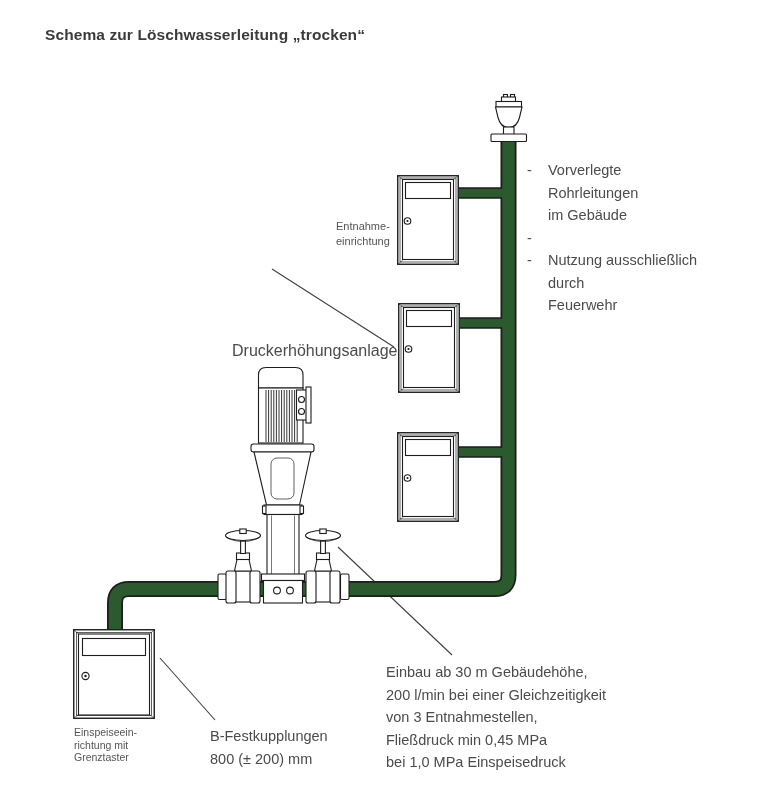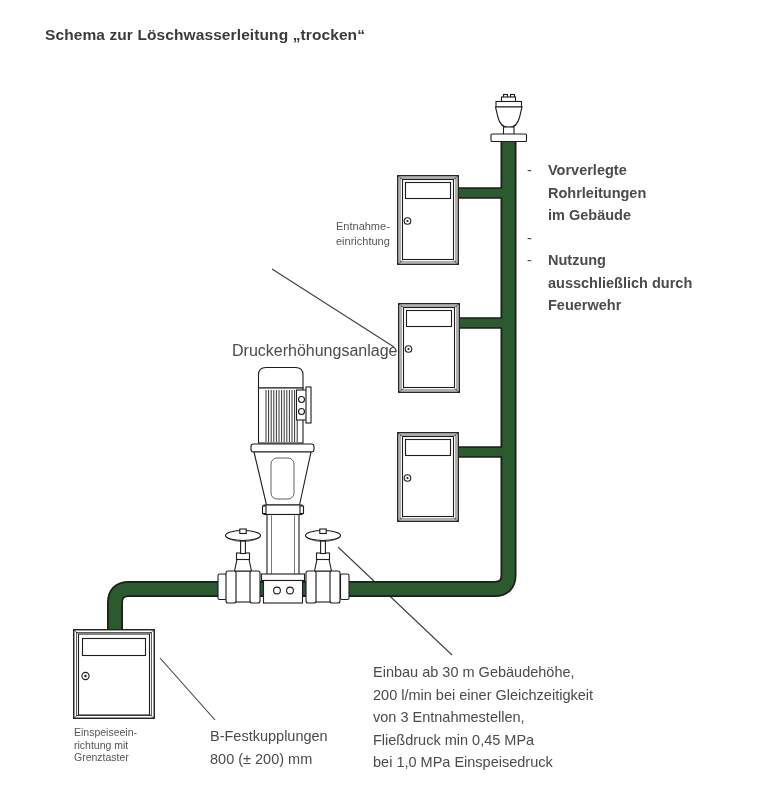--- a/index.html
+++ b/index.html
@@ -9,21 +9,21 @@
   .title{position:absolute;left:45px;top:26px;margin:0;font-size:15.5px;font-weight:bold;
          color:#3b3b3b;letter-spacing:.1px;}
   .lbl{position:absolute;white-space:pre-line;font-size:14.5px;line-height:22.5px;color:var(--text,#4b4b4b);}
   .lbl.small{font-size:11px;line-height:14.5px;color:#555;margin-top:8px;}
   .lbl.tiny{font-size:10.5px;line-height:12.6px;color:#555;}
   .lbl.med{font-size:16px;line-height:14px;}
   .notes{position:absolute;left:527px;top:159px;display:flex;flex-direction:column;
          font-size:14.5px;line-height:22.5px;color:var(--text,#4b4b4b);}
   .note{display:flex;}
   .note .dash{width:21px;flex:0 0 21px;}
-  .note .btext{white-space:pre-line;font-weight:bold;}
+  .note .btext{white-space:pre-line;}
   
   .w{fill:#fff;stroke:var(--outline,#1d1d1d);stroke-width:1.1;}
   .thin{fill:none;stroke:var(--outline,#1d1d1d);stroke-width:.7;}
   .tick{fill:none;stroke:var(--outline,#1d1d1d);stroke-width:.6;}
   .pb{fill:none;stroke:var(--outline,#1d1d1d);}
   .pg{fill:none;stroke:var(--pipe,#2a5a2d);}
   .leader{stroke:#3f3f3f;stroke-width:1.1;}
   .dot{fill:var(--outline,#1d1d1d);stroke:none;}
 </style>
 </head>
@@ -153,21 +153,21 @@
     <div class="note">
       <span class="dash">-</span>
     </div>
     <div class="note">
       <span class="dash">-</span>
       <span class="btext">Nutzung ausschließlich durch
 Feuerwehr</span>
     </div>
   </div>
 
-  <div class="lbl" style="left:373px;top:661px">Einbau ab 30 m Gebäudehöhe,
+  <div class="lbl" style="left:386px;top:661px">Einbau ab 30 m Gebäudehöhe,
 200 l/min bei einer Gleichzeitigkeit
 von 3 Entnahmestellen,
 Fließdruck min 0,45 MPa
 bei 1,0 MPa Einspeisedruck</div>
 
   <div class="lbl" style="left:210px;top:725px">B-Festkupplungen
 800 (± 200) mm</div>
 
   <div class="lbl tiny" style="left:74px;top:726px">Einspeiseein-
 richtung mit

